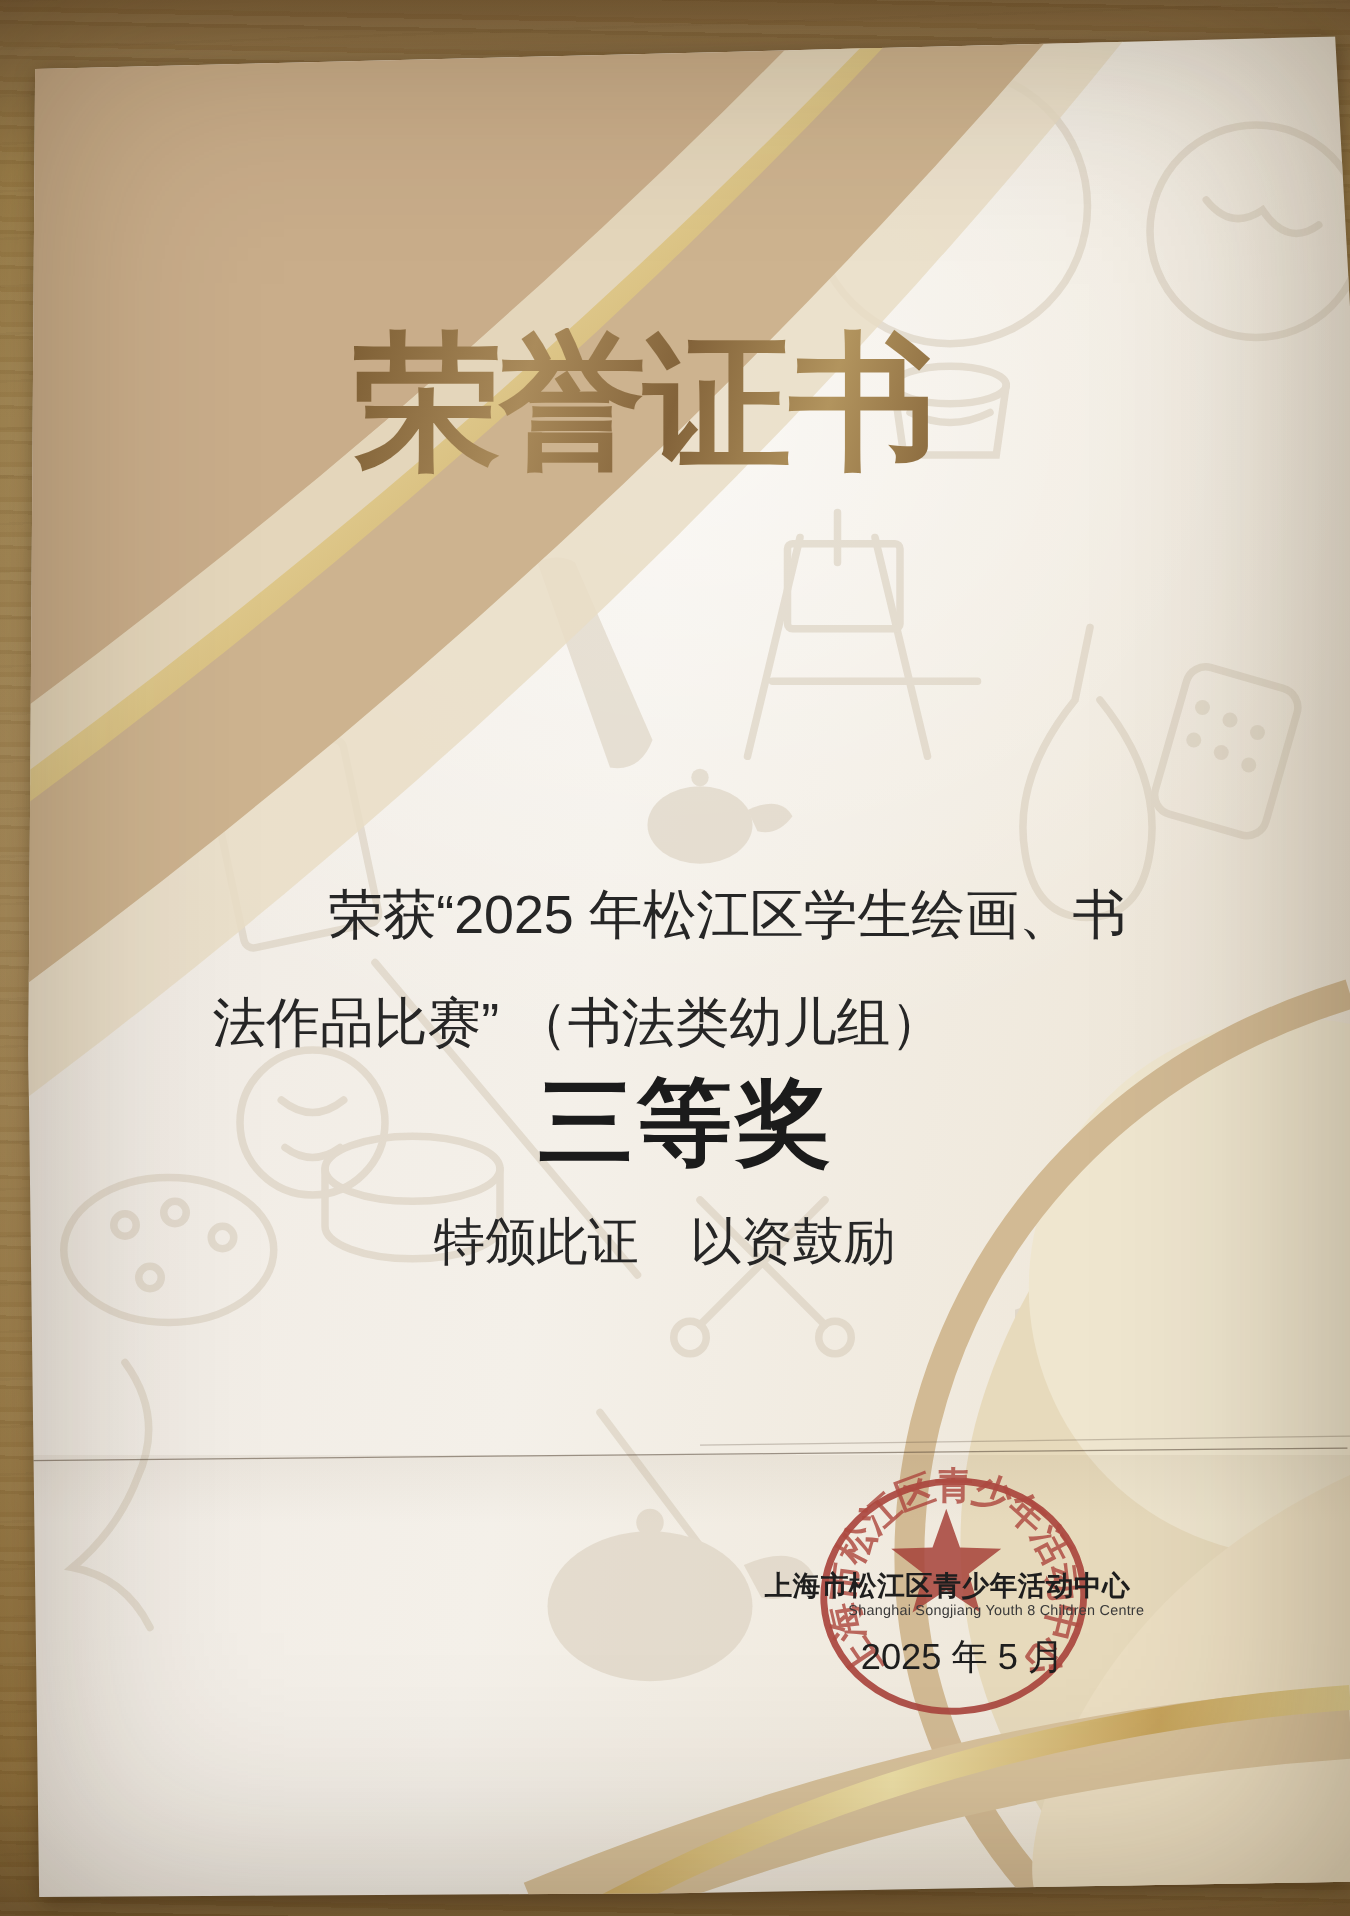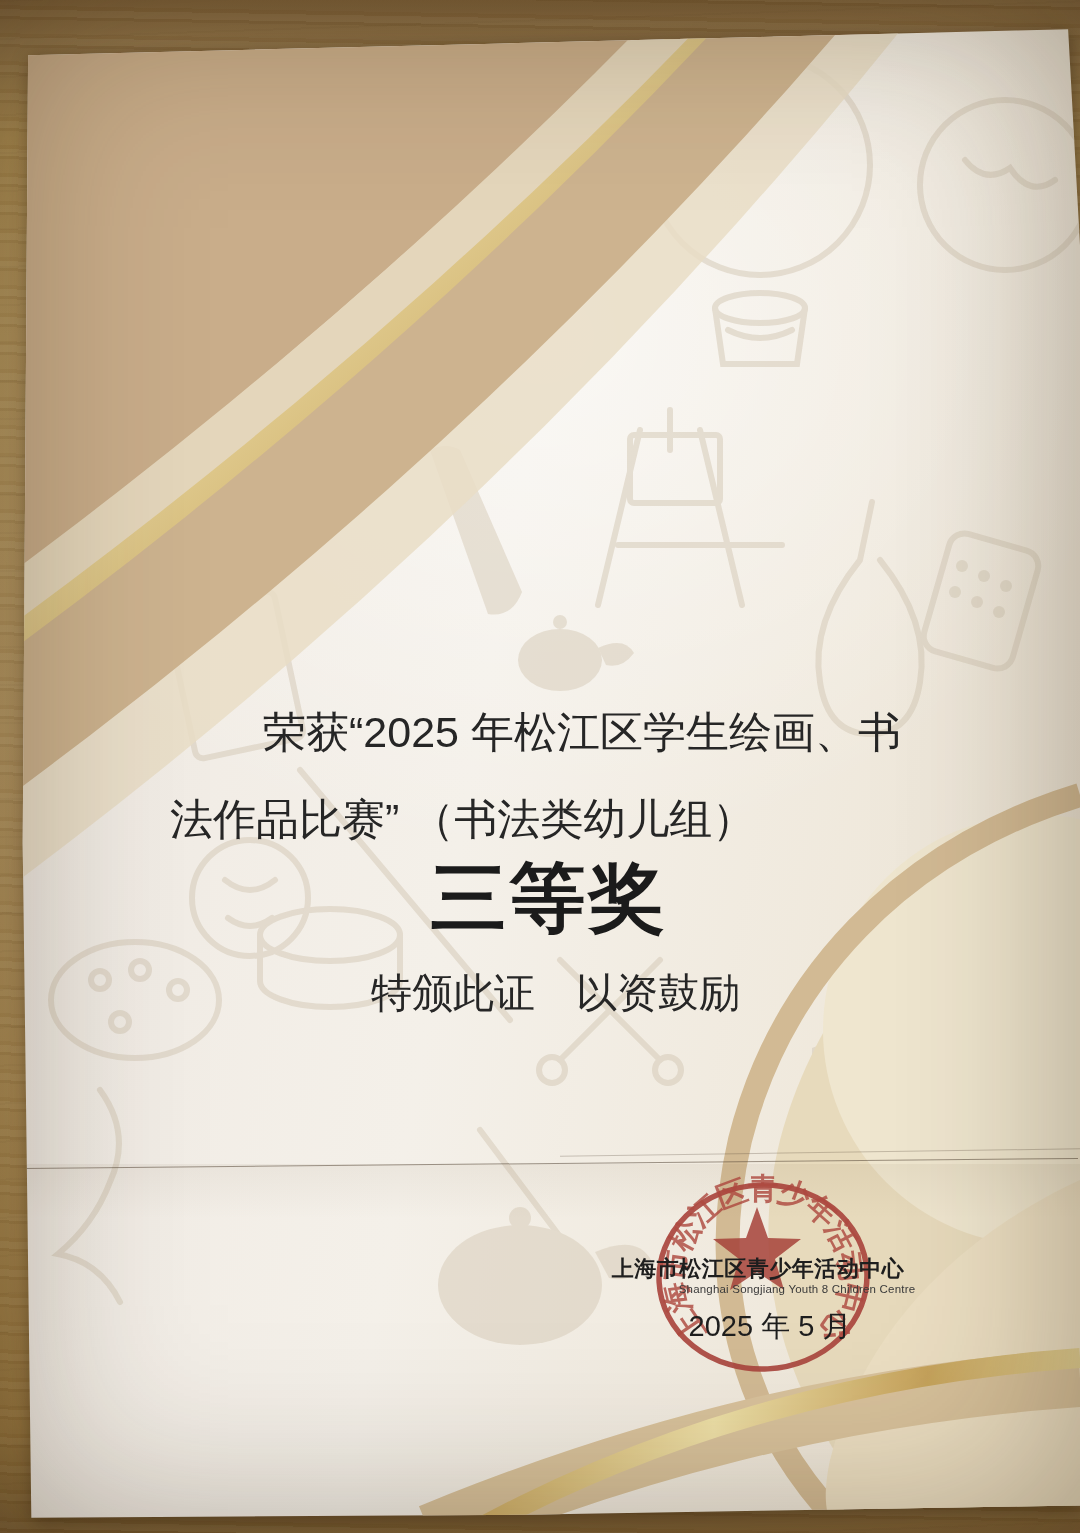--- a/index.html
+++ b/index.html
@@ -48,21 +48,21 @@
   .title-en{left:537px;top:404px;transform:translateX(-50%);
     font-family:"DejaVu Serif",serif;font-size:36px;letter-spacing:3px;
     color:#7b7264;line-height:1;}
   .body-line{font-weight:500;line-height:1;}
   .name{left:262px;top:626px;font-size:40px;}
   .l2{left:263px;top:711px;font-size:43px;text-align:right;}
   .l3{left:170px;top:798px;font-size:43px;}
   .award{left:549px;top:860px;transform:translateX(-50%);
     font-family:"DejaVu Serif",serif;font-weight:600;font-size:76px;
     letter-spacing:3px;color:#1b1b1b;line-height:1;}
-  .l5{left:347px;top:973px;font-size:41px;margin-left:24px;}
+  .l5{left:347px;top:973px;font-size:41px;}
 
   .org-cn{left:758px;top:1258px;transform:translateX(-50%);
     font-size:22px;font-weight:600;letter-spacing:.5px;color:#1e1e1e;line-height:1;}
   .org-en{left:797px;top:1284px;transform:translateX(-50%);
     font-size:11.5px;letter-spacing:.2px;color:#3a3a3a;line-height:1;}
   .date{left:770px;top:1312px;transform:translateX(-50%);
     font-size:29px;font-weight:500;color:#1e1e1e;line-height:1;}
 
   .doodles{opacity:.55;}
   .seal-svg text{font-family:"Liberation Sans",sans-serif;font-weight:bold;}
@@ -168,20 +168,21 @@
         <defs>
           <path id="sealTextPath" d="M 708 1332 A 78 78 0 1 1 818 1332" fill="none"></path>
         </defs>
         <ellipse cx="763" cy="1277" rx="104" ry="92" fill="none" stroke="#a8433b" stroke-width="5.5" opacity=".9" transform="rotate(-3 763 1277)"></ellipse>
         <polygon points="757,1207 768,1238 801,1239 775,1259 784,1290 757,1272 730,1290 739,1259 713,1239 746,1238" fill="#a6423a" opacity=".85"></polygon>
         <text font-size="30" fill="#ae4a40" opacity=".82">
           <textPath href="#sealTextPath" startOffset="0" textLength="368" lengthAdjust="spacing">上海市松江区青少年活动中心</textPath>
         </text>
       </svg>
 
+      <div class="t title-cn">荣誉证书</div>
 
       <div class="t body-line l2">荣获“2025 年松江区学生绘画、书</div>
       <div class="t award">三等奖</div>
       <div class="t body-line l3">法作品比赛” （书法类幼儿组）</div>
       <div class="t body-line l5">特颁此证　以资鼓励</div>
 
       <div class="t org-cn">上海市松江区青少年活动中心</div>
       <div class="t org-en">Shanghai Songjiang Youth 8 Children Centre</div>
       <div class="t date">2025 年 5 月</div>
 

